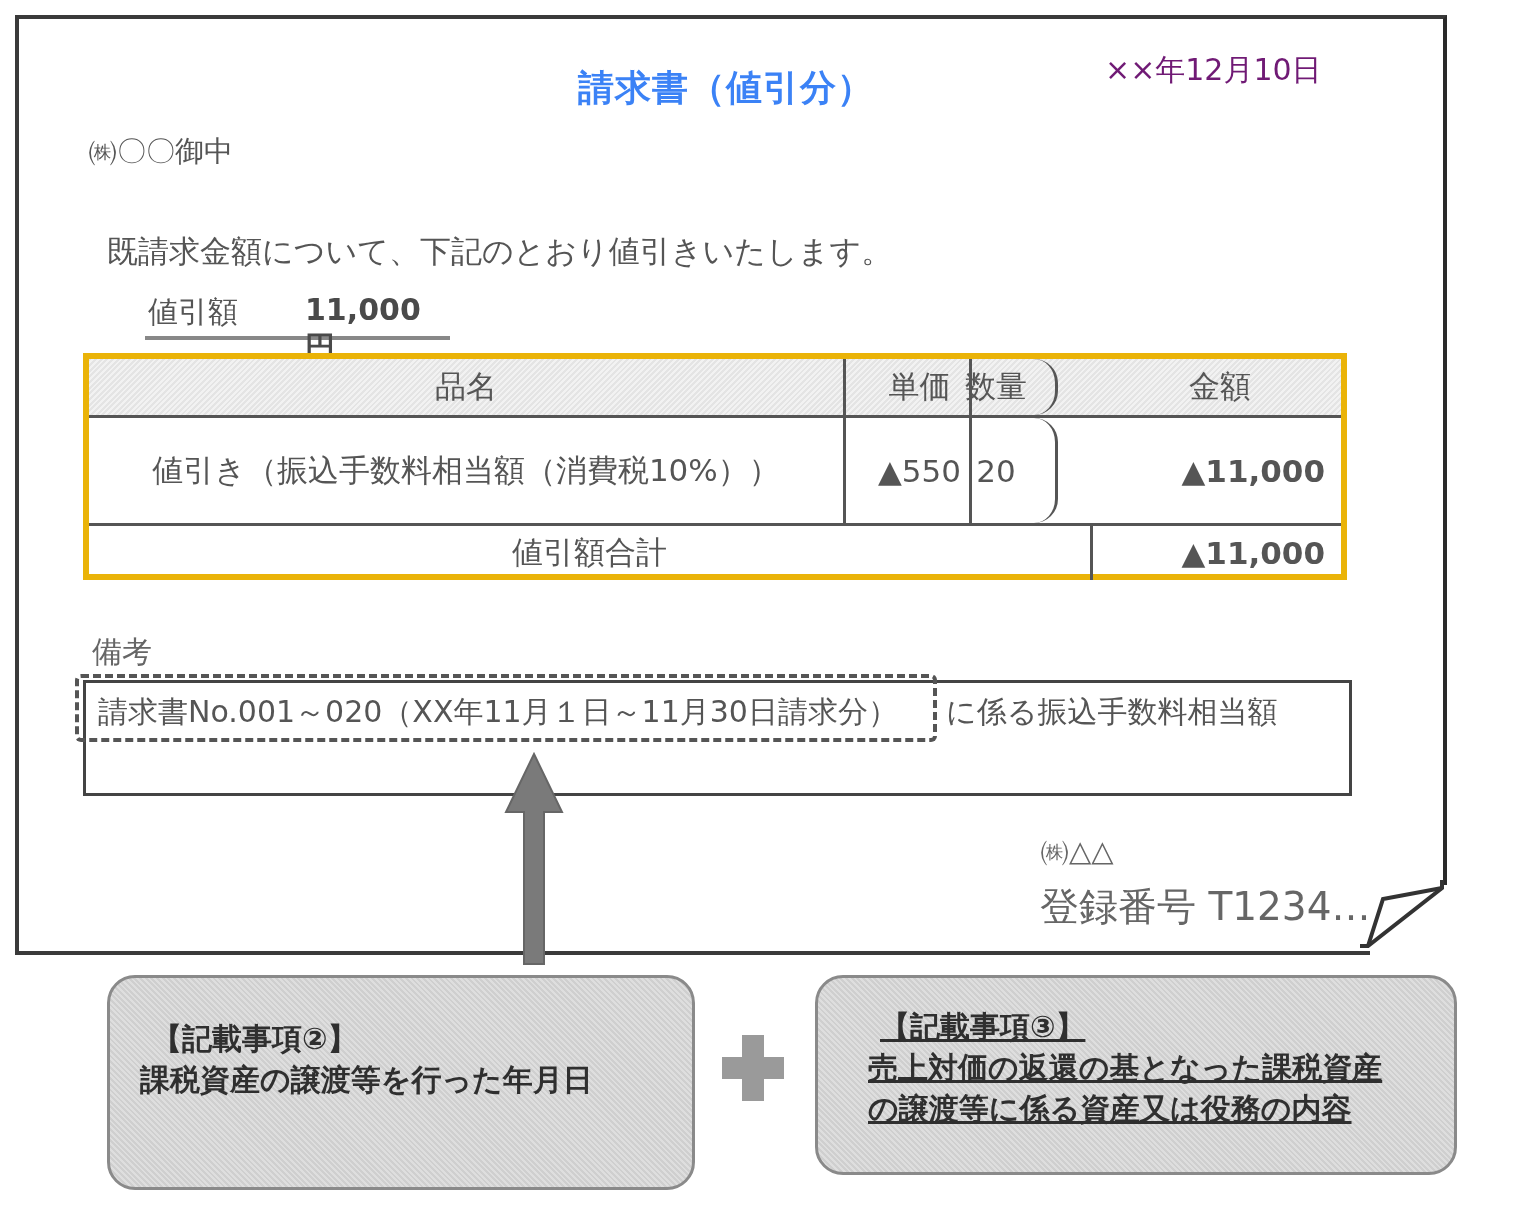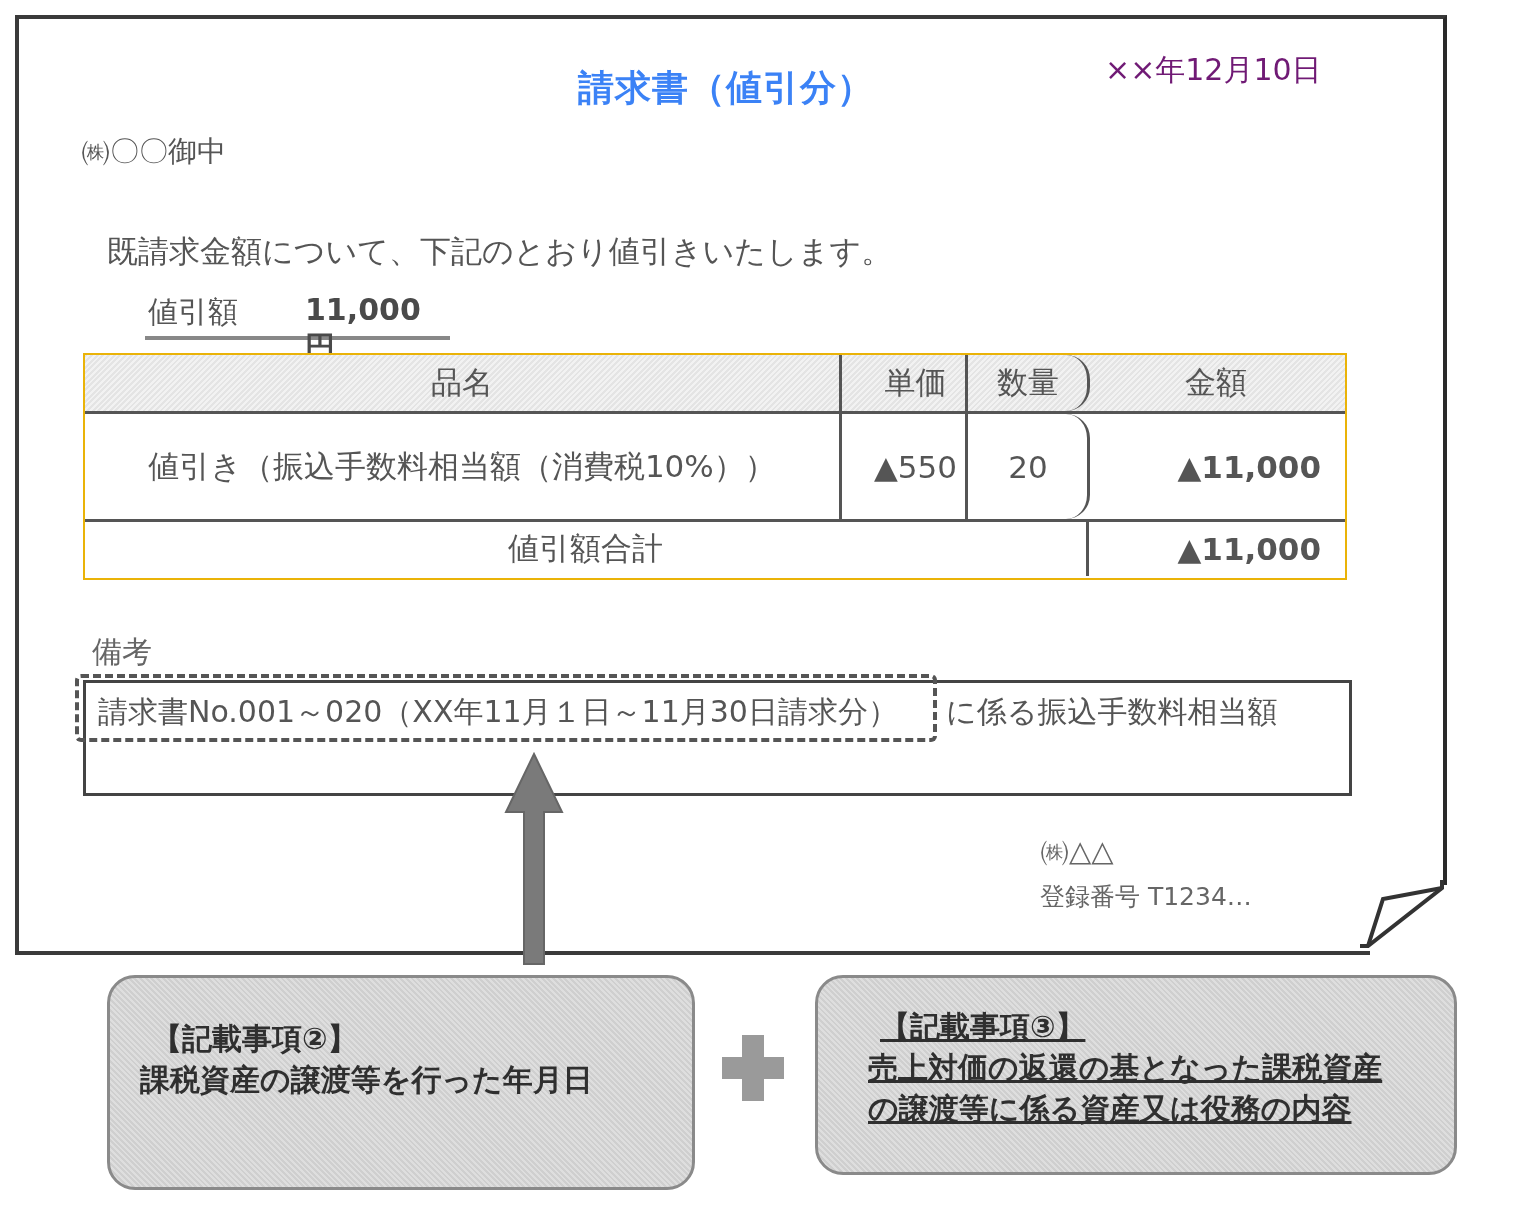--- a/index.html
+++ b/index.html
@@ -24,50 +24,50 @@
     .fold-svg { position: absolute; left: 1360px; top: 880px; }
 
     .title {
       position: absolute; left: 578px; top: 64px; font-size: 36px; font-weight: bold;
       color: #3b82f6; letter-spacing: 1px;
     }
     .date {
       position: absolute; left: 1105px; top: 50px; font-size: 30px; color: #701a75;
     }
     .recipient {
-      position: absolute; left: 81px; top: 132px; font-size: 29px; color: #555;
+      position: absolute; left: 88px; top: 132px; font-size: 29px; color: #555;
     }
     .lead {
       position: absolute; left: 107px; top: 231px; font-size: 31px; color: #555;
     }
     .discount-line {
       position: absolute; left: 145px; top: 292px; font-size: 30px; color: #555;
       width: 305px; height: 44px; border-bottom: 4px solid #888;
     }
     .discount-line .lbl { position: absolute; left: 3px; top: 0; }
     .discount-line .amt { position: absolute; left: 160px; top: 0; font-weight: bold; color: #4a4a4a; }
 
     
     .tbl {
       position: absolute; left: 83px; top: 353px; width: 1264px; height: 227px;
-      border: 2px solid #eab308; box-sizing: border-box;
+      border: 6px solid #eab308; box-sizing: border-box;
     }
     .tbl .row { position: absolute; left: 0; width: 100%; box-sizing: border-box; }
     .tbl .hdr { top: 0; height: 59px; border-bottom: 3px solid #555;
       background: repeating-linear-gradient(135deg, #e4e4e4 0px, #e4e4e4 2px, #f2f2f2 2px, #f2f2f2 4px); }
     .tbl .item { top: 59px; height: 108px; border-bottom: 3px solid #555; }
     .tbl .tot { top: 167px; height: 54px; }
     .cell {
       position: absolute; top: 0; height: 100%; box-sizing: border-box;
       display: flex; align-items: center; justify-content: center;
       font-size: 31px; color: #555;
     }
     .c-name { left: 0; width: 757px; border-right: 3px solid #555; }
     .c-price { left: 757px; width: 126px; border-right: 3px solid #555; padding-left: 24px; }
-    .c-qty { left: 884px; width: 121px; border-right: 3px solid #555; border-radius: 24px; }
+    .c-qty { left: 848px; width: 121px; border-right: 3px solid #555; border-radius: 24px; }
     .c-amt { left: 1004px; width: 254px; }
     .c-amt.right { justify-content: flex-end; padding-right: 22px; font-weight: bold; }
     .c-totlabel { left: 0; width: 1004px; border-right: 3px solid #555; padding-left: 0; }
 
     .remarks-label {
       position: absolute; left: 92px; top: 632px; font-size: 30px; color: #666;
     }
     .remarks-box {
       position: absolute; left: 83px; top: 680px; width: 1269px; height: 116px;
       border: 3px solid #444; box-sizing: border-box;
@@ -78,21 +78,21 @@
     .remarks-text .rest { position: absolute; left: 848px; top: 0; }
     .dash-hl {
       position: absolute; left: 75px; top: 674px; width: 862px; height: 68px;
       border: 4px dashed #555; border-radius: 6px; box-sizing: border-box;
     }
 
     .issuer {
       position: absolute; left: 1040px; top: 832px; font-size: 29px; color: #666;
     }
     .regno {
-      position: absolute; left: 1040px; top: 880px; font-size: 25px; color: #666;
+      position: absolute; left: 1040px; top: 880px; font-size: 39px; color: #666;
     }
 
     
     .arrow-svg { position: absolute; left: 500px; top: 750px; }
 
     
     .callout {
       position: absolute; box-sizing: border-box;
       border: 3px solid #8a8a8a; border-radius: 28px;
       background: repeating-linear-gradient(45deg, #cfcfcf 0px, #cfcfcf 2px, #dedede 2px, #dedede 4px);

